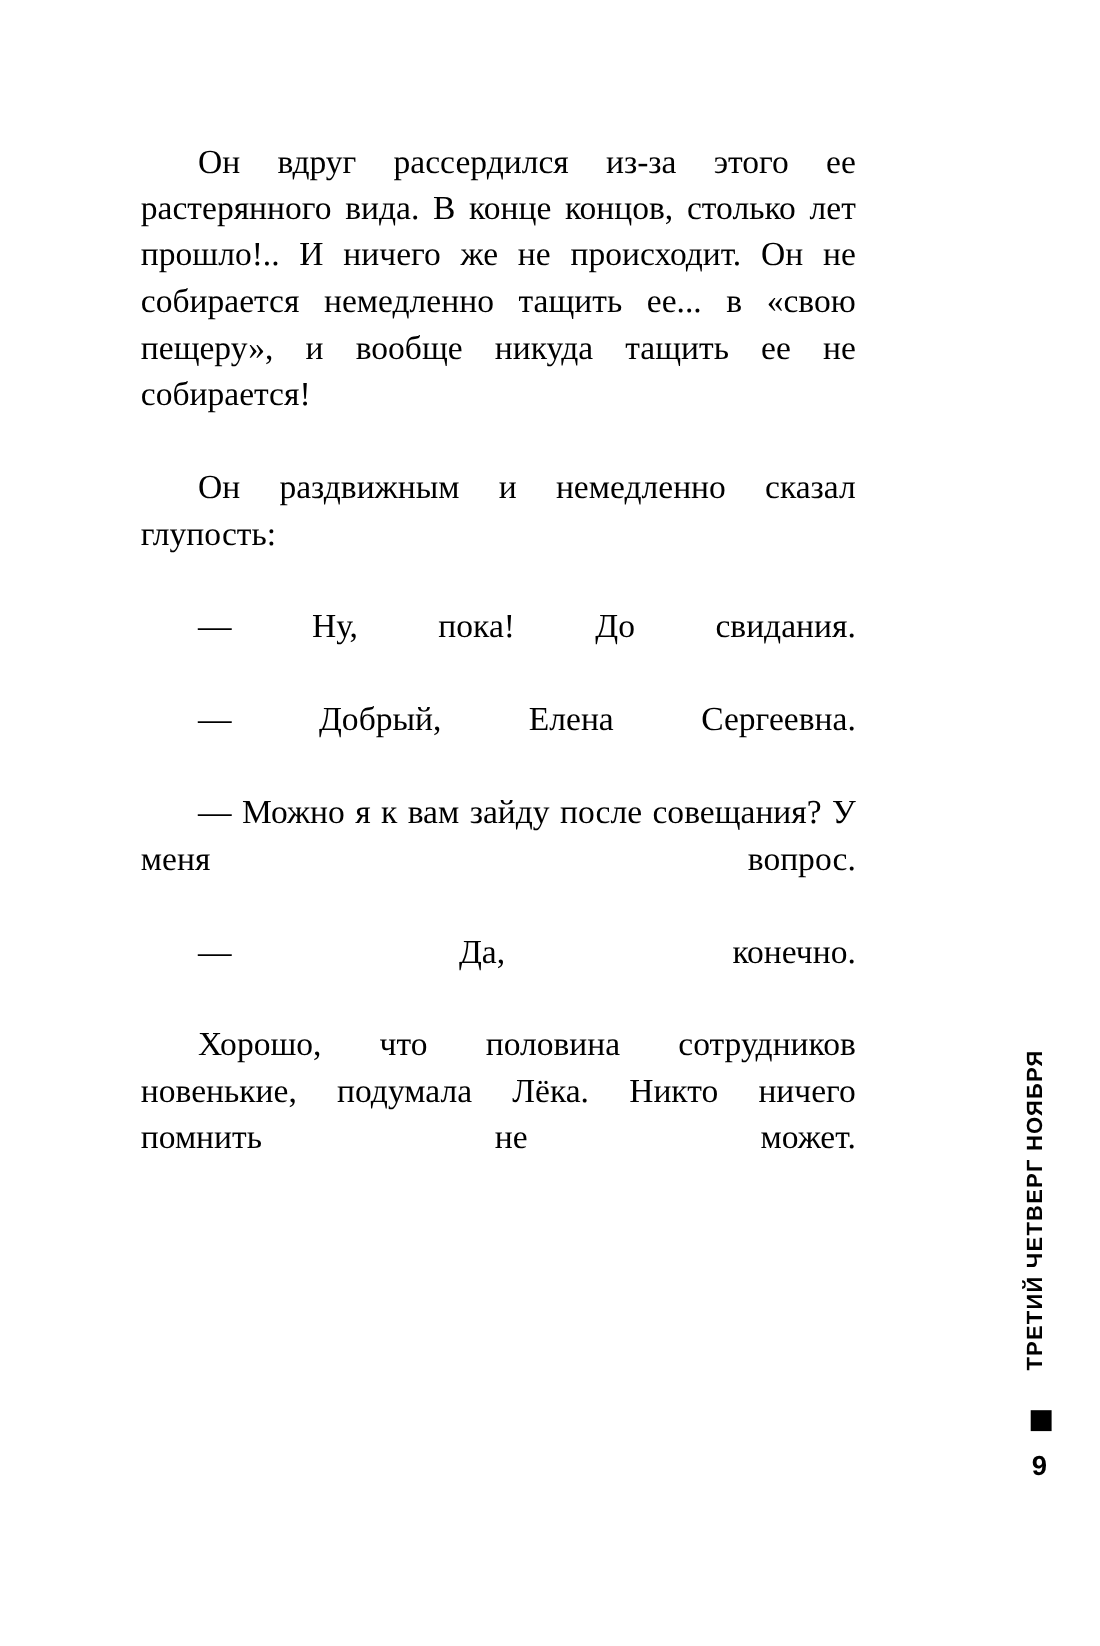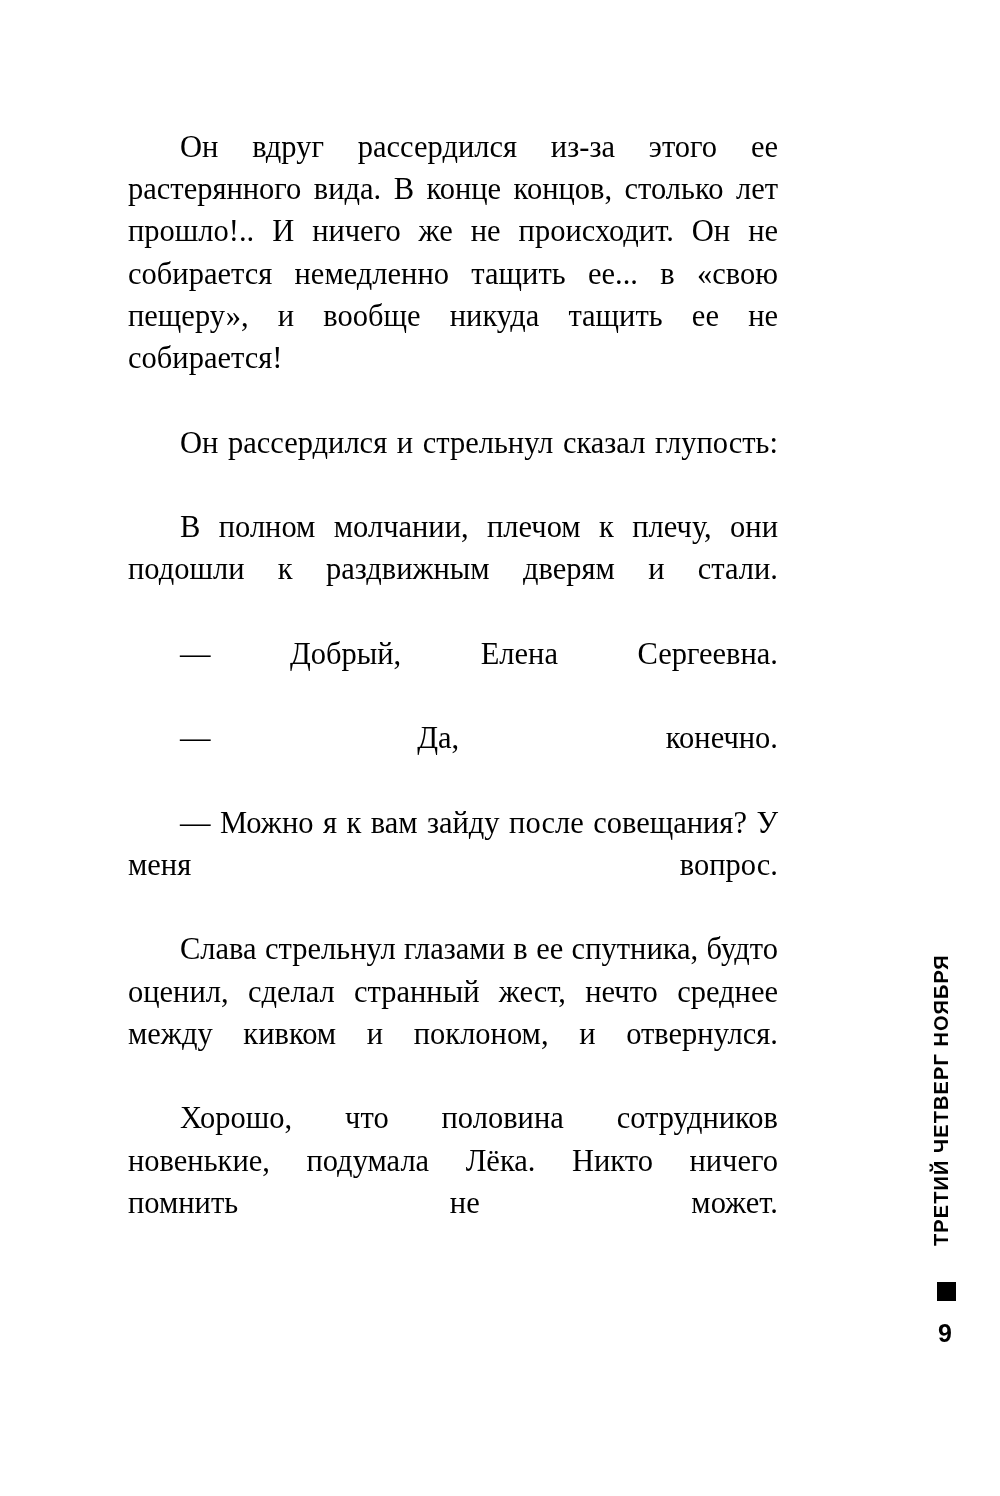--- a/index.html
+++ b/index.html
@@ -91,26 +91,25 @@
     color: #000000;
   }
 </style>
 </head>
 <body>
 
 <div class="page">
 
   <div class="text-column">
     <p class="para">Он вдруг рассердился из-за этого ее растерянного вида. В конце концов, столько лет прошло!.. И ничего же не происходит. Он не собирается немедленно тащить ее... в «свою пещеру», и вообще никуда тащить ее не собирается!</p>
-    <p class="para">Он рассердился и стрельнул сказал глупость:</p>
-    <p class="para">В полном молчании, плечом к плечу, они подошли к раздвижным дверям и стали.</p>
+    <p class="para">Он раздвижным и немедленно сказал глупость:</p>
+    <p class="para">— Ну, пока! До свидания.</p>
     <p class="para">— Добрый, Елена Сергеевна.</p>
+    <p class="para">— Можно я к вам зайду после совещания? У меня вопрос.</p>
     <p class="para">— Да, конечно.</p>
-    <p class="para">— Можно я к вам зайду после совещания? У меня вопрос.</p>
-    <p class="para">Слава стрельнул глазами в ее спутника, будто оценил, сделал странный жест, нечто среднее между кивком и поклоном, и отвернулся.</p>
     <p class="para">Хорошо, что половина сотрудников новенькие, подумала Лёка. Никто ничего помнить не может.</p>
 
   </div>
 
   <div class="running-head">ТРЕТИЙ ЧЕТВЕРГ НОЯБРЯ</div>
   <div class="head-marker"></div>
   <div class="folio">9</div>
 
 </div>
 

